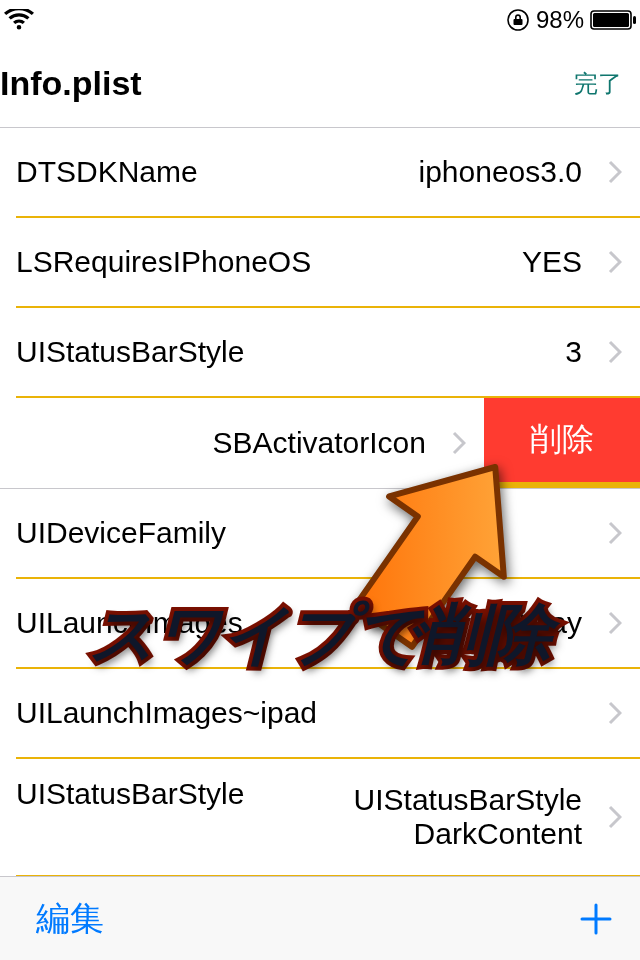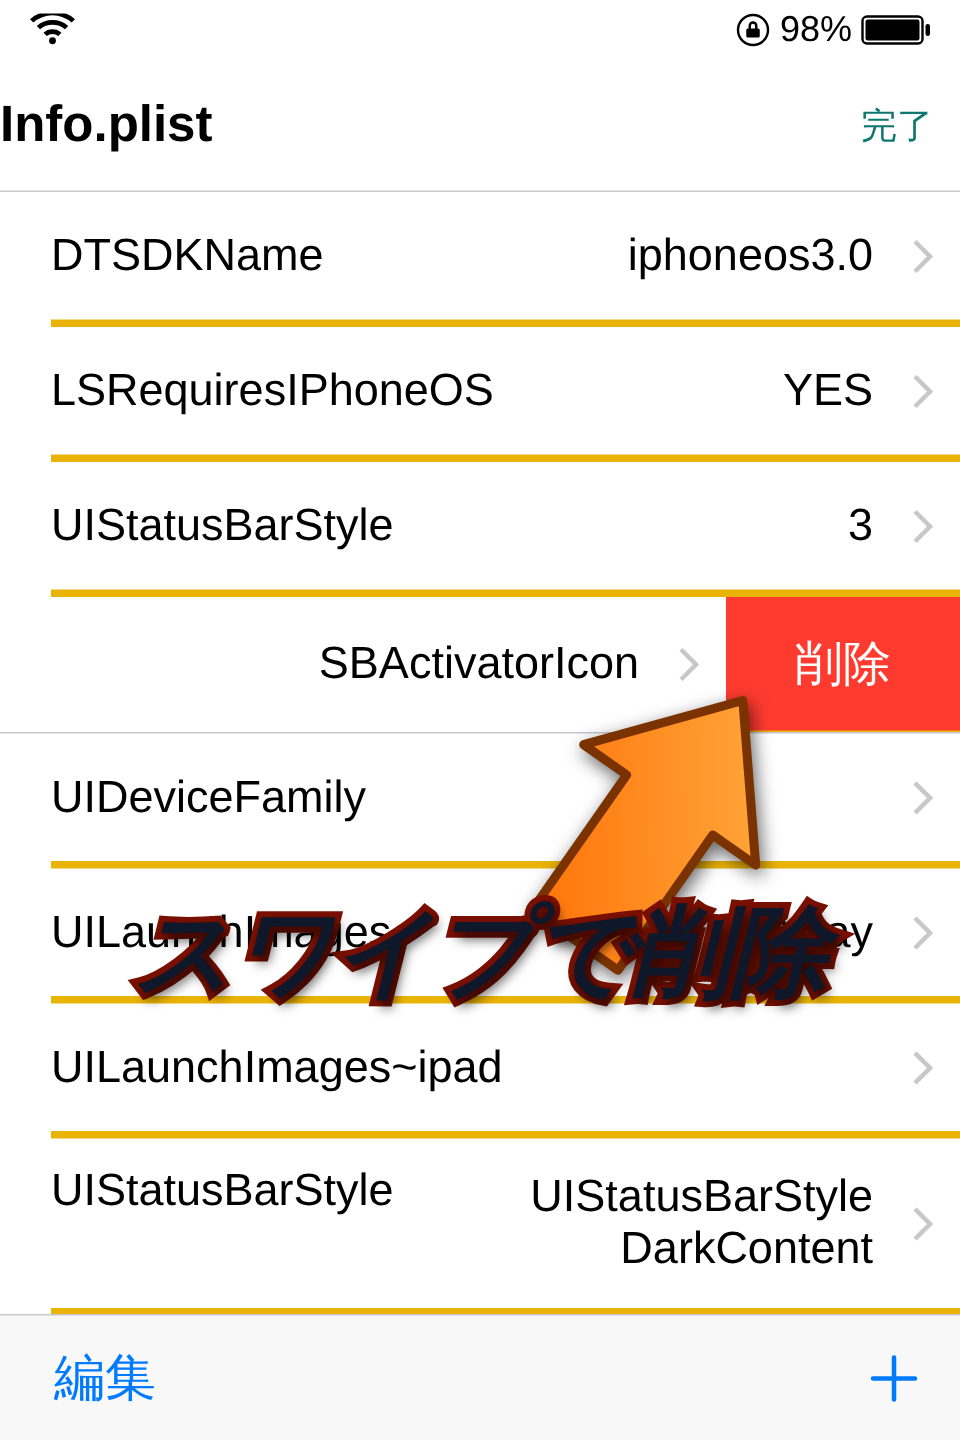--- a/index.html
+++ b/index.html
@@ -1,36 +1,36 @@
 <!DOCTYPE html>
 <html><head>
 <meta charset="utf-8">
 <style>
   * { box-sizing: border-box; margin: 0; padding: 0; }
   html, body { width: 640px; height: 960px; font-family: -apple-system, "Helvetica Neue", Helvetica, Arial, sans-serif; background: #fff; overflow: hidden; position: relative; }
   
-  .statusbar { height: 40px; display: flex; align-items: center; justify-content: space-between; padding: 0 20px; font-size: 24px; font-weight: 400; color: #000; }
+  .statusbar { height: 40px; display: flex; align-items: center; justify-content: space-between; padding: 0 4px; font-size: 24px; font-weight: 400; color: #000; }
   .statusbar .left, .statusbar .right { display: flex; align-items: center; gap: 6px; }
   .wifi-icon svg, .lock-icon svg, .battery-icon svg { display: block; }
   
   .navbar { height: 88px; border-bottom: 1px solid #c8c7cc; display: flex; align-items: center; justify-content: flex-start; position: relative; }
   .navbar .title { font-size: 34px; font-weight: 700; color: #000; }
   .navbar .done { position: absolute; right: 18px; font-size: 24px; color: #0f766e; }
   
   .list { }
-  .row { height: 90px; border-bottom: 5px solid #eab308; margin-left: 34px; display: flex; align-items: center; font-size: 30px; color: #000; position: relative; padding-right: 44px; }
+  .row { height: 90px; border-bottom: 2px solid #eab308; margin-left: 16px; display: flex; align-items: center; font-size: 30px; color: #000; position: relative; padding-right: 44px; }
   .row.swiped { margin-left: 0; transform: translateX(-156px); width: 796px; padding-left: 0px;}
   .row .key { flex: 0 0 auto; white-space: nowrap; overflow: hidden; text-overflow: ellipsis; }
   .row .value { flex: 1 1 auto; text-align: right; color: #000; padding-right: 14px; white-space: nowrap; overflow: hidden; text-overflow: ellipsis; }
   .row .chevron { flex: 0 0 auto; width: 18px; height: 30px; color: #c7c7cc; display:flex; align-items:center; justify-content:center; position:absolute; right:16px; }
   .row .chevron svg { display:block; }
   .swiped .chevron { right: 172px; }
   .row.multi { height: 118px; }
   .row.multi .value { line-height: 1.15; }
-  .delete-btn { position: absolute; right: 0; top: 0; bottom: 0; width: 156px; background: #ff3b30; color: #fff; display: flex; align-items: center; justify-content: center; font-size: 32px; border-bottom: 1px solid #eab308;}
+  .delete-btn { position: absolute; right: 0; top: 0; bottom: 0; width: 156px; background: #ff3b30; color: #fff; display: flex; align-items: center; justify-content: center; font-size: 32px; border-bottom: 6px solid #eab308;}
   .swiped-container { position: relative; overflow: hidden; border-bottom: 1px solid #c8c7cc; }
   .swiped-container .row { border-bottom: none; }
   
   .toolbar { position: absolute; bottom: 0; left: 0; right: 0; height: 84px; border-top: 1px solid #c8c7cc; background: rgba(248,248,248,0.96); display: flex; align-items: center; justify-content: space-between; padding: 0 24px; }
   .toolbar .edit { font-size: 34px; color: #007aff; margin-left: 12px; }
   .toolbar .add { color: #007aff; }
   .toolbar .add svg { display:block; }
   
   .overlay { position: absolute; left: 0; right: 0; top: 410px; height: 300px; pointer-events: none; }
   .arrow { position: absolute; left: 320px; top: 28px; filter: drop-shadow(2px 4px 6px rgba(0,0,0,0.6)); }

